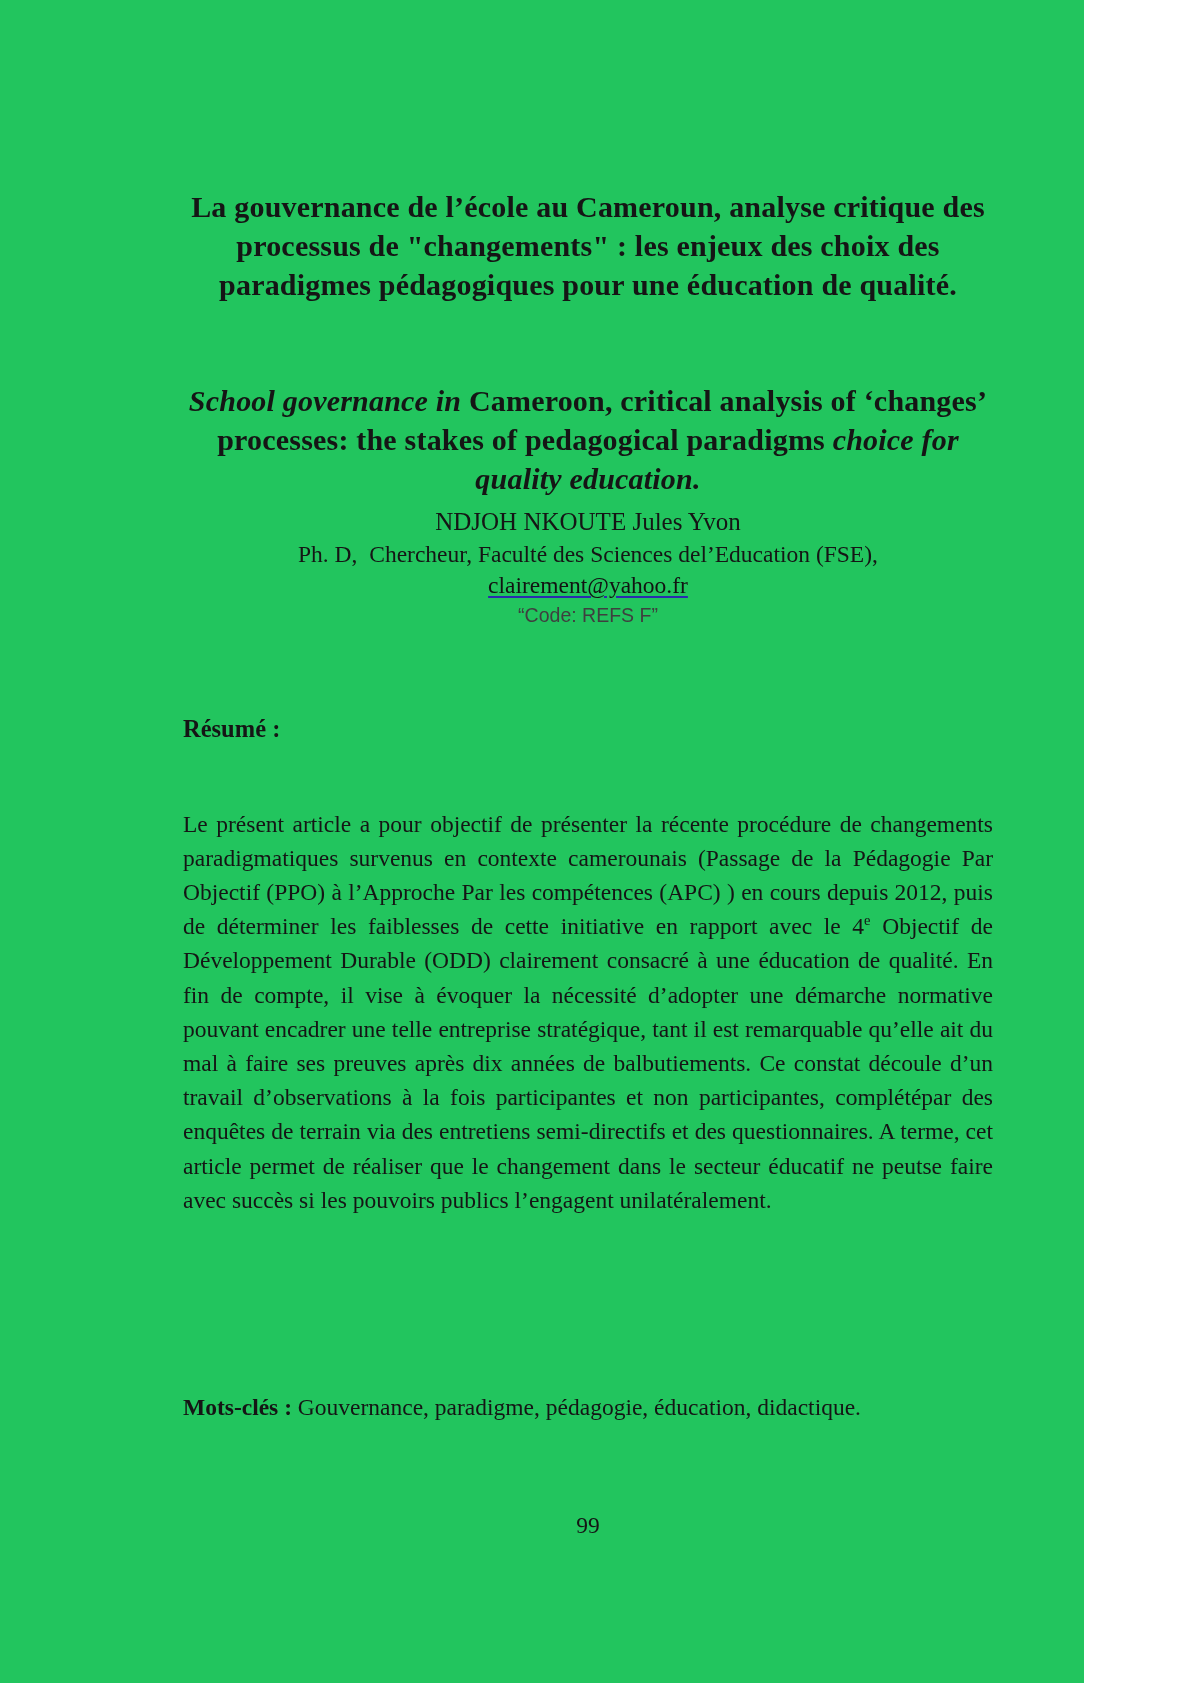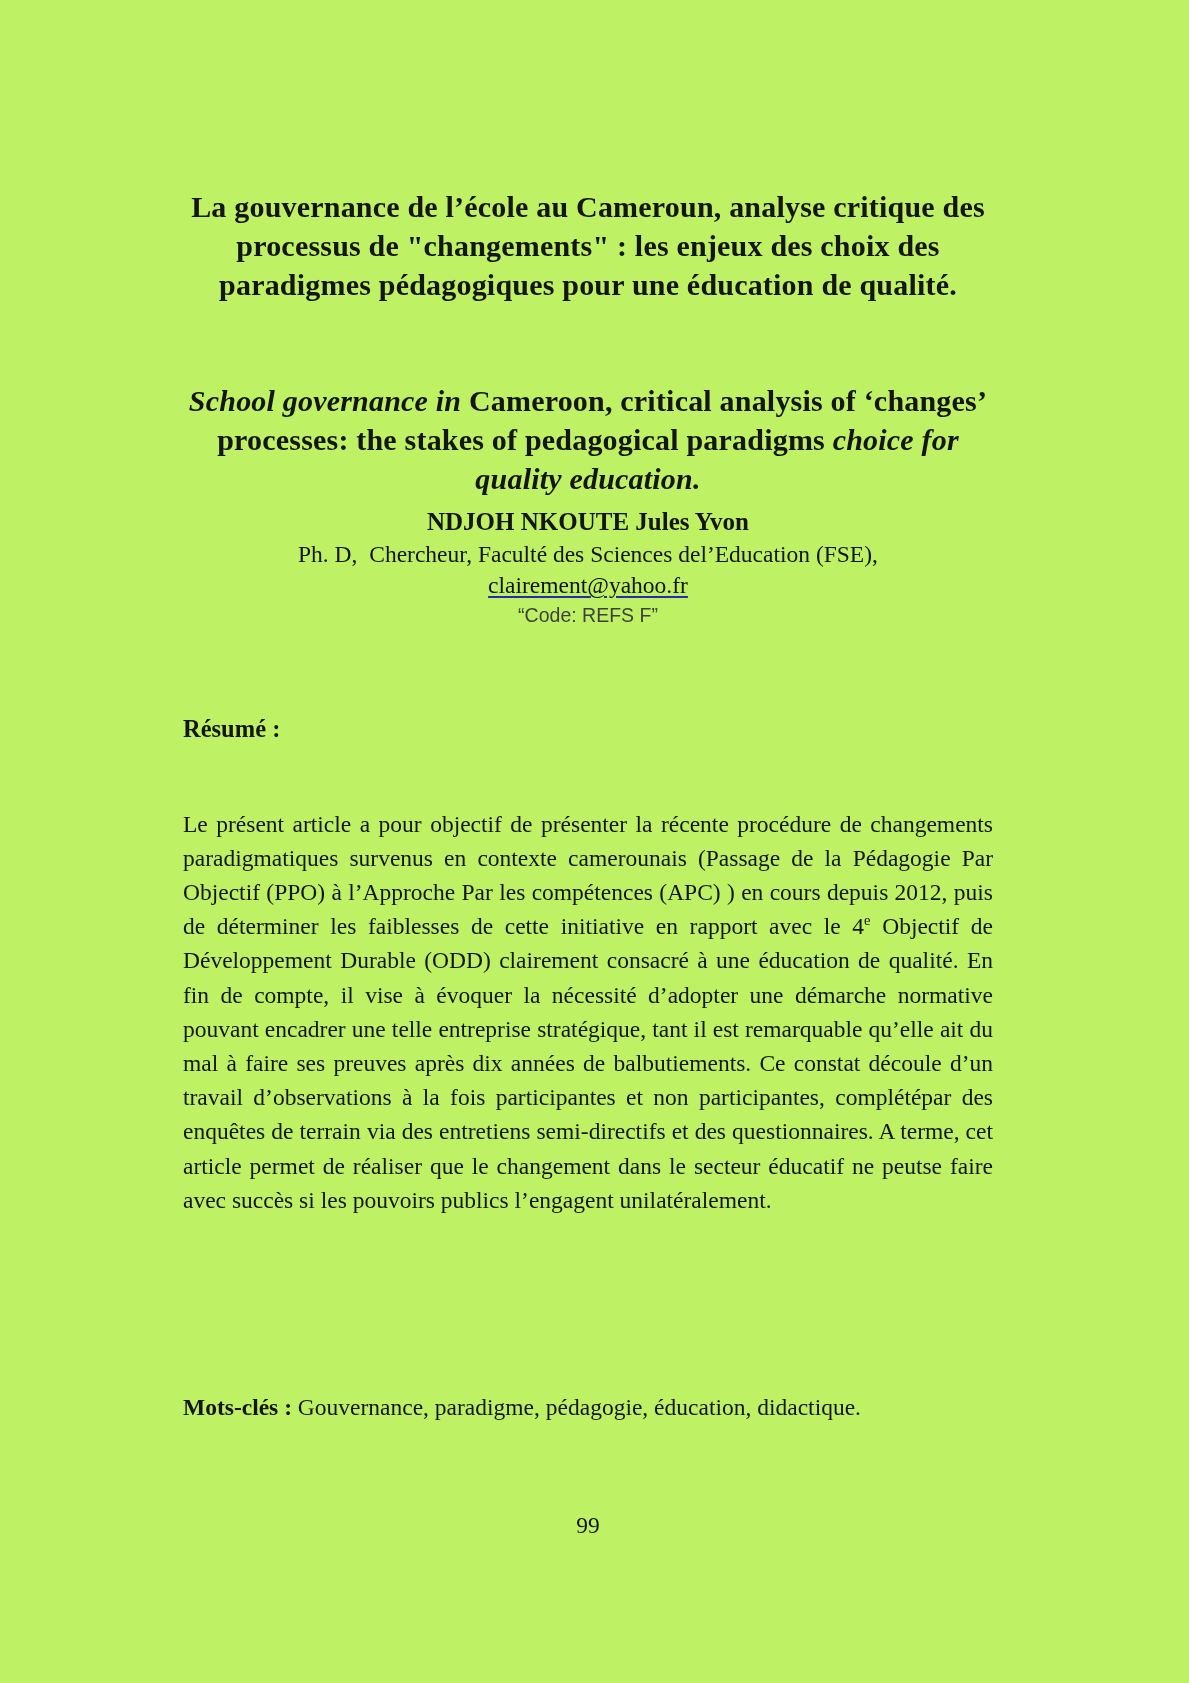--- a/index.html
+++ b/index.html
@@ -1,39 +1,39 @@
 <!DOCTYPE html>
 <html><head>
 <meta charset="utf-8">
 <style>
   html, body { margin: 0; padding: 0; background: #ffffff; }
   .page {
     position: relative;
-    width: 1189px;
+    width: 1084px;
     height: 1683px;
-    background: #bef264;
+    background: #22c55e;
     font-family: "Liberation Serif", "DejaVu Serif", serif;
     color: #151515;
     overflow: hidden;
   }
   .col { position: absolute; left: 183px; width: 810px; }
 
   .title {
     font-weight: bold;
     font-size: 30px;
     line-height: 39px;
     text-align: center;
     letter-spacing: 0.2px;
   }
   .title-fr { top: 167px; }
   .title-en { top: 356px; }
   .it { font-style: italic; }
 
   .author-block { top: 504px; text-align: center; font-size: 23.5px; }
-  .author-name { font-size: 25px; font-weight: bold; line-height: 35px; }
+  .author-name { font-size: 25px; font-weight: normal; line-height: 35px; }
   .author-affiliation { line-height: 31px; white-space: pre-wrap; }
   .author-university { line-height: 31px; }
   .author-email-line { line-height: 31px; }
   .author-email-line a {
     color: #121212;
     text-decoration: underline;
     text-decoration-color: #2a2ab0;
     text-underline-offset: 3px;
   }
   .code-line {

